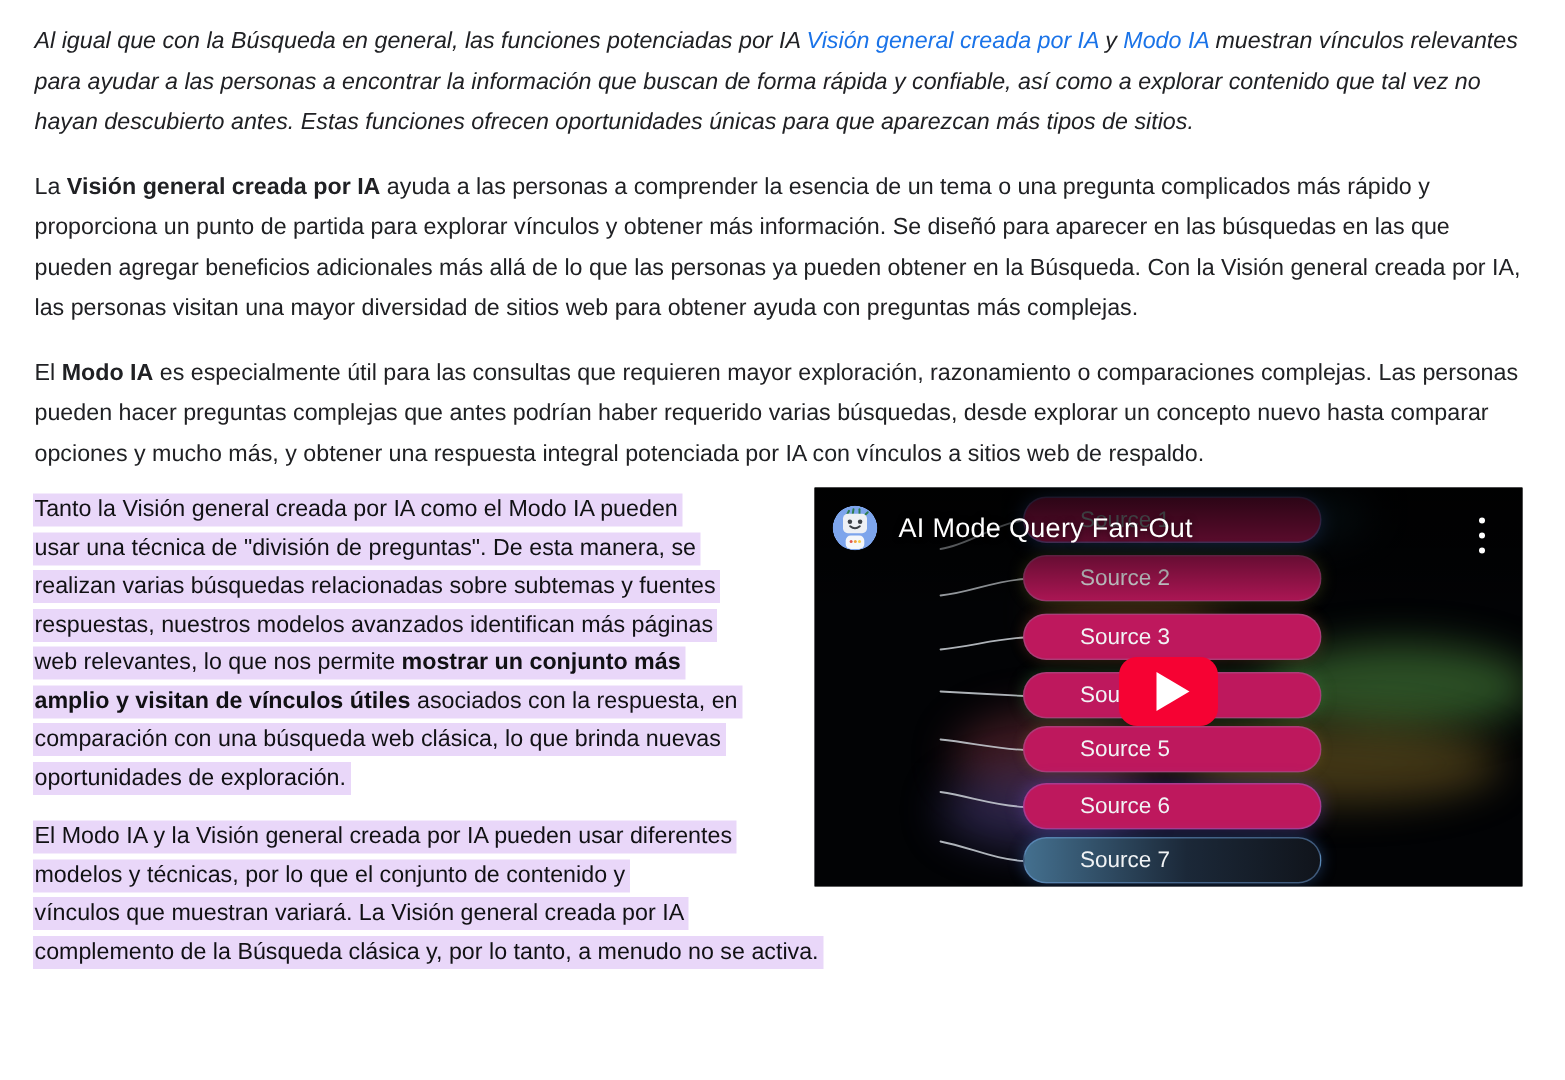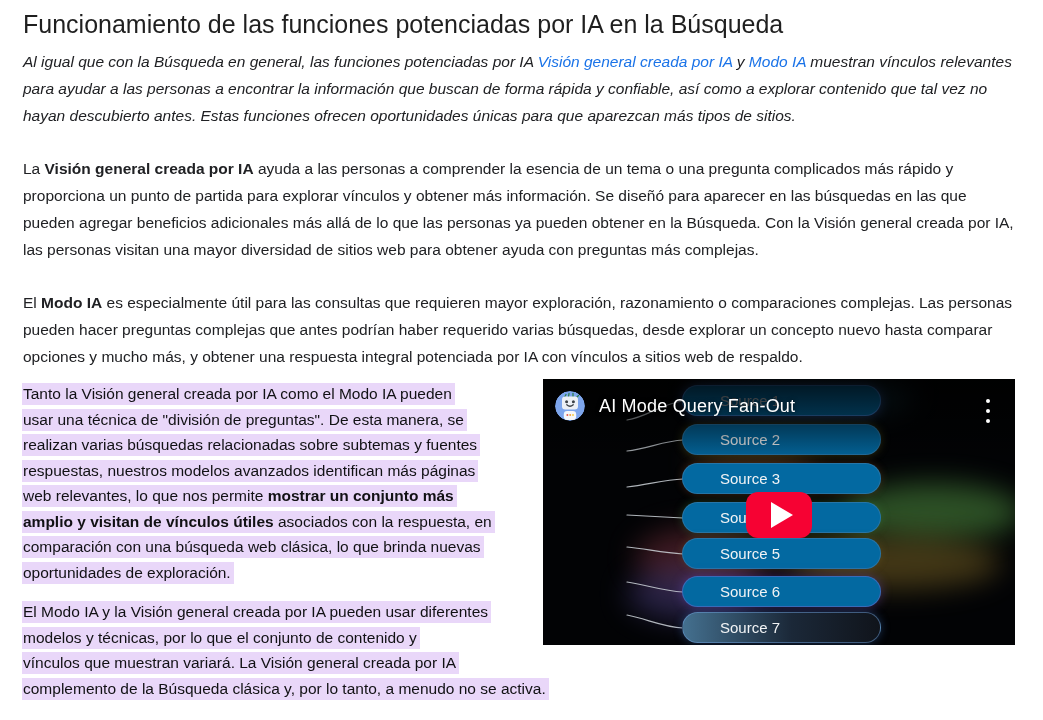--- a/index.html
+++ b/index.html
@@ -5,21 +5,21 @@
   * { box-sizing: border-box; margin: 0; padding: 0; }
   html, body { width: 1043px; height: 720px; overflow: hidden; background: #ffffff; }
   body { font-family: "Liberation Sans", sans-serif; color: #202124; }
   .page { padding: 6px 28px 0 23px; }
 
   .page-title {
     font-size: 25px; font-weight: 400; color: #1f1f1f;
     line-height: 32px; letter-spacing: 0; margin-top: 2px;
   }
 
-  .para { font-size: 15.5px; line-height: 27px; color: #202124; margin-top: 26px; }
+  .para { font-size: 15.5px; line-height: 27px; color: #202124; margin-top: 16px; }
   .para.first { margin-top: 8px; font-style: italic; }
   .para b { font-weight: 700; }
   a.doc-link { color: #1a73e8; text-decoration: none; cursor: pointer; }
 
   
   .split { display: flex; align-items: flex-start; margin-top: 9px; }
   .hl-col { width: 506px; flex: 0 0 506px; padding-top: 2px; }
   .hl-para { margin-top: 0; }
   .hl-para + .hl-para { margin-top: 14px; }
   .hl-line { font-size: 15.5px; line-height: 25.5px; white-space: nowrap; color: #111114; }
@@ -37,21 +37,21 @@
   .blob.b-olive  { left: 248px; top: 158px; width: 210px; height: 52px; background: #6e5a22; opacity: .6; }
   .blob.b-red    { left: 92px;  top: 148px; width: 130px; height: 62px; background: #76303c; opacity: .5; }
   .blob.b-teal   { left: 150px; top: -6px;  width: 220px; height: 42px; background: #1d4a5c; opacity: .55; }
   .blob.b-purple { left: 84px;  top: 188px; width: 130px; height: 54px; background: #4a3f80; opacity: .5; }
   .blob.b-orange { left: 150px; top: 64px;  width: 120px; height: 40px; background: #6e4420; opacity: .4; }
 
   .fanlines { position: absolute; inset: 0; z-index: 2; }
 
   .pill {
     position: absolute; left: 139px; width: 199px; height: 31px; z-index: 2;
-    border-radius: 16px; background: #0369a1;
+    border-radius: 16px; background: #be185d;
     border: 1px solid rgba(130,150,185,0.28);
     color: #f1f3f5; font-size: 15px; line-height: 29px; padding-left: 37px;
     white-space: nowrap;
   }
   .pill.s1 { top: 6px;   box-shadow: 0 0 12px rgba(70,120,230,.55); border-color: rgba(100,150,245,.55); color: #b9bec6; }
   .pill.s2 { top: 45px;  box-shadow: 0 0 10px rgba(150,150,45,.35); }
   .pill.s3 { top: 84px;  box-shadow: 0 0 9px rgba(160,90,45,.30); }
   .pill.s4 { top: 123px; box-shadow: 0 0 10px rgba(70,150,70,.35); }
   .pill.s5 { top: 159px; box-shadow: 0 0 8px rgba(150,120,45,.28); }
   .pill.s6 { top: 197px; box-shadow: 0 0 12px rgba(115,75,190,.45); border-color: rgba(140,110,220,.40); }
@@ -84,21 +84,20 @@
     border-top: 13px solid transparent;
     border-bottom: 13px solid transparent;
     margin-left: 5px;
   }
 </style>
 </head>
 <body>
 
 <div class="page">
 
-  <h1 class="page-title">Funcionamiento de las funciones potenciadas por IA en la Búsqueda</h1>
 
   <p class="para first"><span>Al igual que con la Búsqueda en general, las funciones potenciadas por IA </span><a class="doc-link">Visión general creada por IA</a><span> y </span><a class="doc-link">Modo IA</a><span> muestran vínculos relevantes para ayudar a las personas a encontrar la información que buscan de forma rápida y confiable, así como a explorar contenido que tal vez no hayan descubierto antes. Estas funciones ofrecen oportunidades únicas para que aparezcan más tipos de sitios.</span></p>
 
   <p class="para"><span>La </span><b>Visión general creada por IA</b><span> ayuda a las personas a comprender la esencia de un tema o una pregunta complicados más rápido y proporciona un punto de partida para explorar vínculos y obtener más información. Se diseñó para aparecer en las búsquedas en las que pueden agregar beneficios adicionales más allá de lo que las personas ya pueden obtener en la Búsqueda. Con la Visión general creada por IA, las personas visitan una mayor diversidad de sitios web para obtener ayuda con preguntas más complejas.</span></p>
 
   <p class="para"><span>El </span><b>Modo IA</b><span> es especialmente útil para las consultas que requieren mayor exploración, razonamiento o comparaciones complejas. Las personas pueden hacer preguntas complejas que antes podrían haber requerido varias búsquedas, desde explorar un concepto nuevo hasta comparar opciones y mucho más, y obtener una respuesta integral potenciada por IA con vínculos a sitios web de respaldo.</span></p>
 
   <div class="split">
 
     <div class="hl-col">

